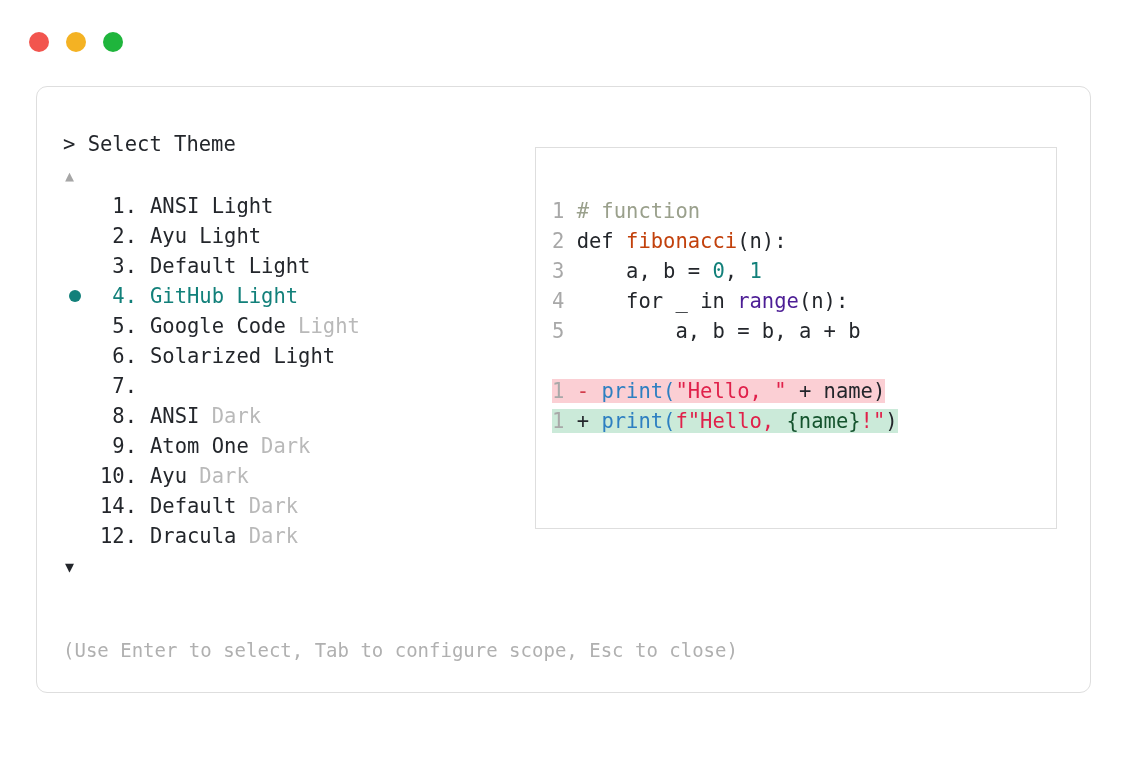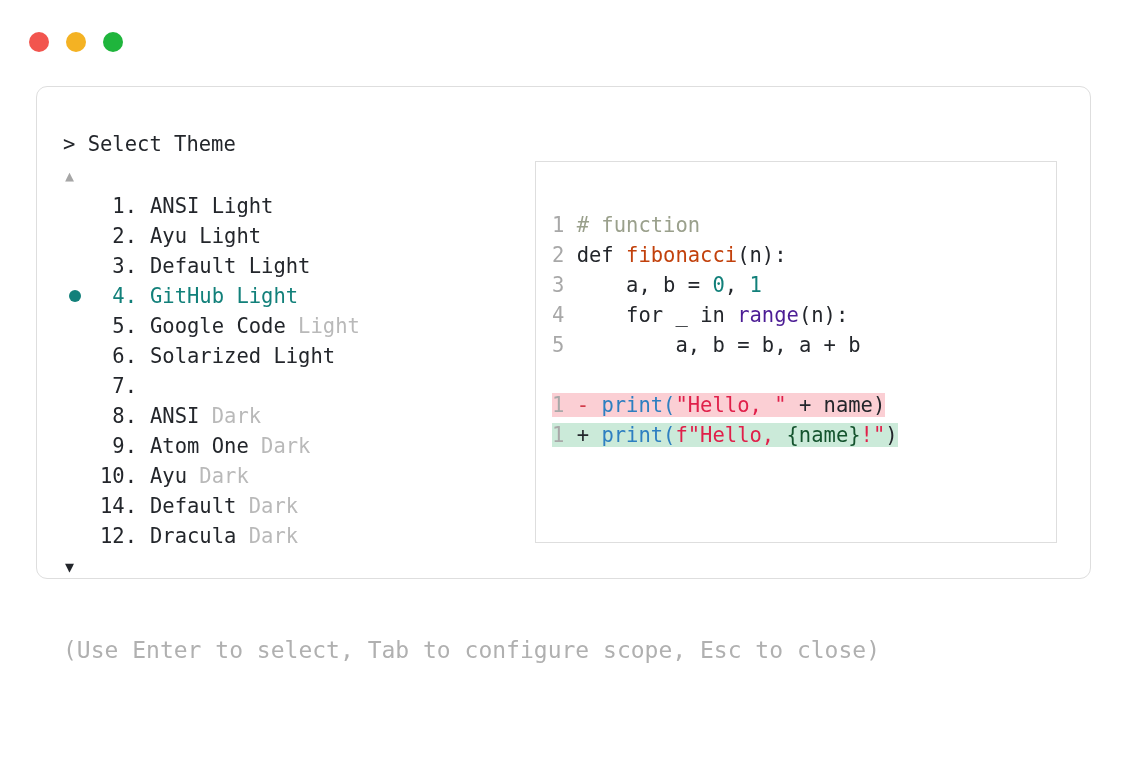--- a/index.html
+++ b/index.html
@@ -32,21 +32,21 @@
   .dot-close   { background: #f2554e; }
   .dot-min     { background: #f4b223; }
   .dot-max     { background: #1fb53c; }
 
   
   .card {
     position: absolute;
     left: 36px;
     top: 86px;
     width: 1055px;
-    height: 493px;
+    height: 607px;
     box-sizing: border-box;
     border: 1.6px solid #dedede;
     border-radius: 11px;
     background: #ffffff;
     padding-left: 40px;
   }
 
   
   .columns {
     position: absolute;
@@ -132,29 +132,29 @@
   .theme-row.selected .idx,
   .theme-row.selected .idx-dot,
   .theme-row.selected .t-name,
   .theme-row.selected .t-variant-strong { color: #12807a; }
 
   
   .hint {
     position: absolute;
     left: 26px;
     top: 550px;
-    font-size: 23px;
+    font-size: 19px;
     line-height: 26px;
     color: #b0b0b0;
     white-space: pre;
   }
 
   
   .preview-box {
-    margin-top: 30px;
+    margin-top: 16px;
     width: 522px;
     height: 382px;
     box-sizing: border-box;
     border: 1.6px solid #dedede;
     background: #ffffff;
     padding: 48px 0 0 16px;
   }
   .code-line {
     font-size: 20.5px;
     line-height: 30px;

